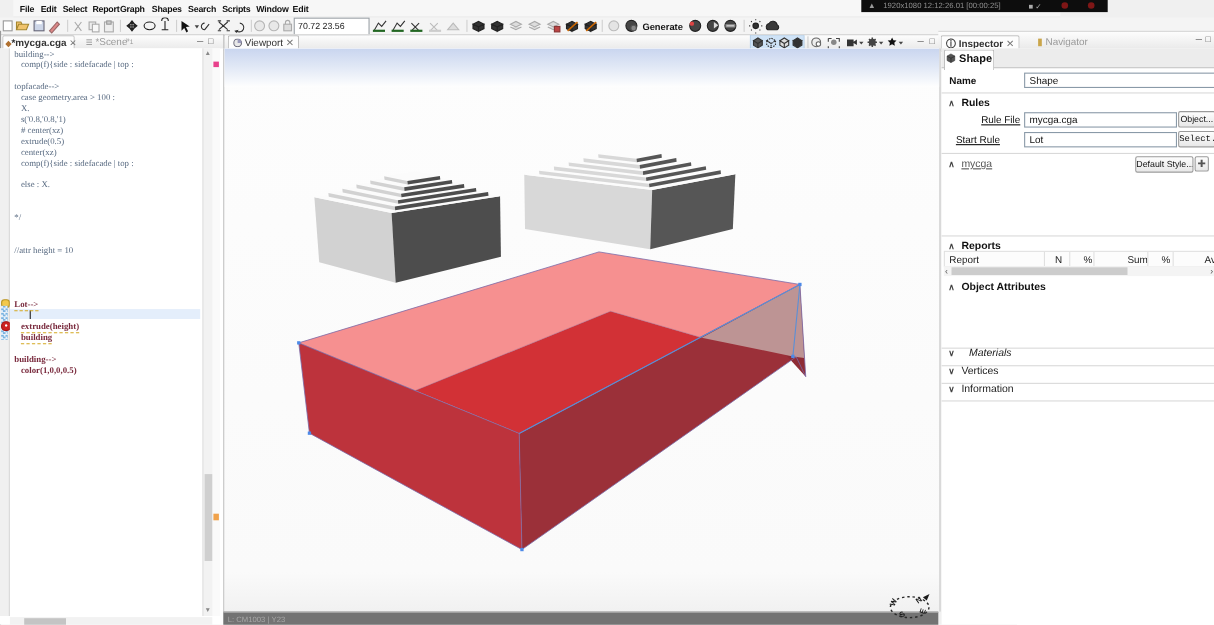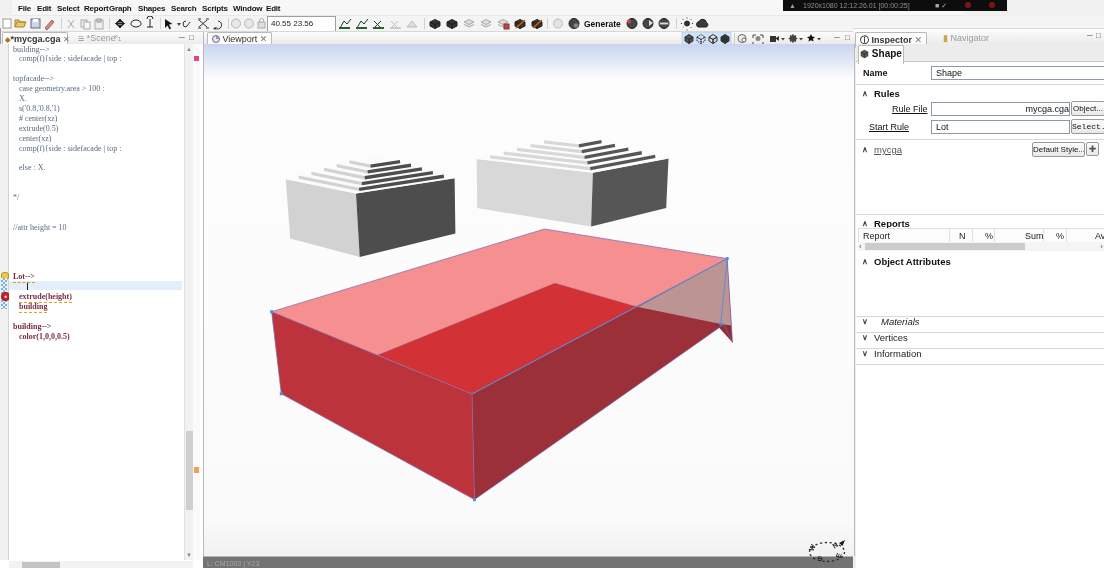--- a/index.html
+++ b/index.html
@@ -141,21 +141,21 @@
   <rect x="61" y="2" width="1" height="11"></rect>
         <rect x="109" y="2" width="1" height="11"></rect>
   <rect x="160" y="2" width="1" height="11"></rect>
         <rect x="228" y="2" width="1" height="11"></rect>
   <rect x="424" y="2" width="1" height="11"></rect>
         <rect x="547" y="2" width="1" height="11"></rect>
   <rect x="676" y="2" width="1" height="11"></rect>
  </g>
  <text x="584" y="11" font-size="8.5" font-weight="bold" fill="#111" font-family="Liberation Sans">Generate</text>
 </svg>
-<div id="coordbox">40.55 23.56</div>
+<div id="coordbox">70.72 23.56</div>
 </div>
 
 <div id="rec" class="abs">
 <span style="position:absolute;left:6px;top:2px;color:#999;">▲</span>
 <span style="position:absolute;left:20px;top:2px;color:#909090;">1920x1080  12:12:26.01 [00:00:25]</span>
 <span style="position:absolute;left:152px;top:2px;color:#aaa;">■ ✓</span>
 <span style="position:absolute;left:182px;top:2px;width:6px;height:6px;border-radius:3px;background:#7e1616;"></span>
 <span style="position:absolute;left:206px;top:2px;width:6px;height:6px;border-radius:3px;background:#7e1616;"></span>
 </div>
 
@@ -363,21 +363,21 @@
         <path d="M1 3 l3.5 -2 l3.5 2 l-3.5 2 z M1 3 v4 l3.5 2 v-4 z M8 3 v4 l-3.5 2 v-4 z" fill="#555" stroke="#333" stroke-width="0.5"></path>
       </svg> Shape</div>
 
  <div class="lbl" style="left:7px;top:24px;font-weight:bold;">Name</div>
  <div class="field" style="left:75px;top:22px;width:178px;height:11px;">Shape</div>
  <div class="divline" style="top:40px;"></div>
 
  <div class="chev" style="left:6px;top:45px;">∧</div>
  <div class="sech" style="left:18px;top:44px;">Rules</div>
  <div class="lbl ulink" style="left:8px;top:60px;margin-left:28px;">Rule File</div>
- <div class="field" style="left:75px;top:58px;width:133px;height:11px;text-align:right;">mycga.cga</div>
+ <div class="field" style="left:75px;top:58px;width:133px;height:11px;">mycga.cga</div>
  <div class="btn" style="left:215px;top:57px;width:32px;height:11px;">Object...</div>
  <div class="lbl ulink" style="left:13px;top:78px;">Start Rule</div>
  <div class="field" style="left:75px;top:76px;width:133px;height:11px;">Lot</div>
  <div class="btn" style="left:215px;top:75px;width:32px;height:11px;font-family:Liberation Mono, monospace;">Select...</div>
  <div class="divline" style="top:95px;"></div>
 
  <div class="chev" style="left:6px;top:101px;">∧</div>
  <div class="sech2 ulink" style="left:18px;top:100px;color:#555;">mycga</div>
  <div class="btn" style="left:176px;top:98px;width:51px;height:11px;">Default Style...</div>
  <div class="btn" style="left:230px;top:98px;width:11px;height:11px;font-size:9px;color:#555;padding-top:1px;">✚</div>

